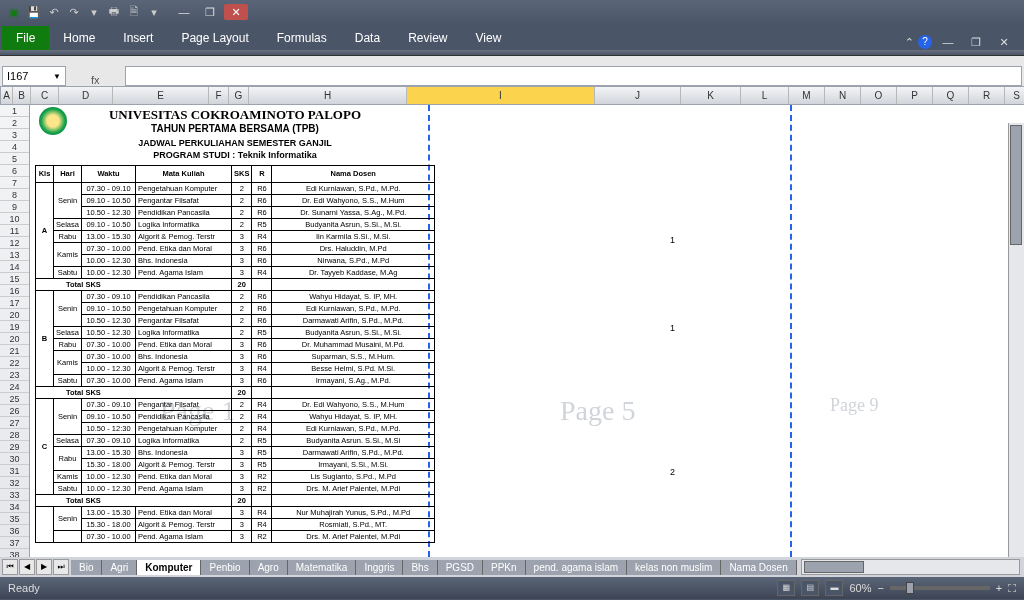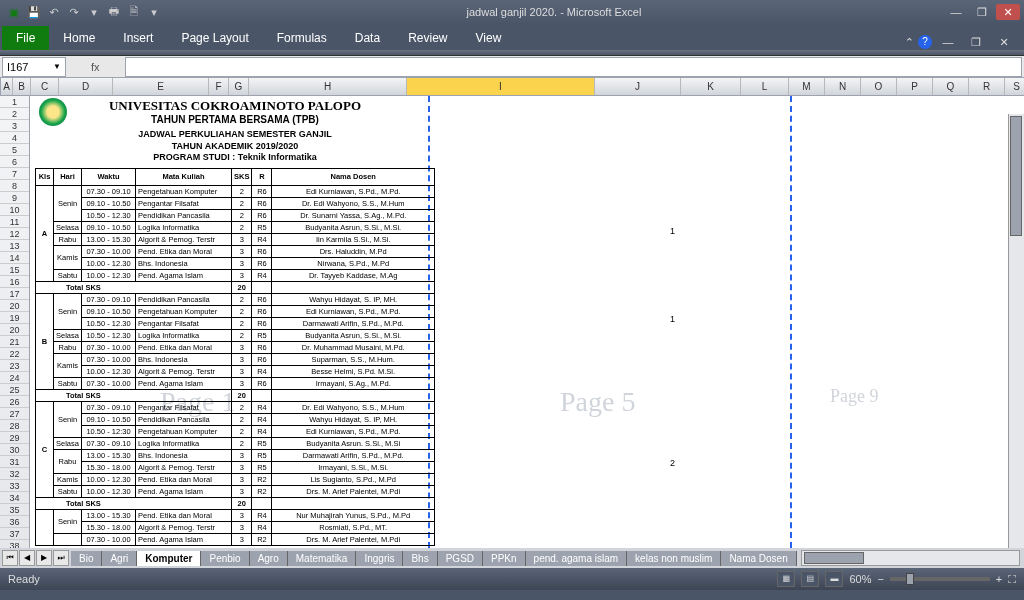--- a/index.html
+++ b/index.html
@@ -9,21 +9,21 @@
 .qat-ico{width:16px;height:16px;display:inline-flex;align-items:center;justify-content:center;color:#ccc;font-size:11px}
 .title-text{flex:1;text-align:center}
 .win-controls{display:flex;gap:2px;padding:0 4px}
 .win-btn{width:24px;height:16px;display:inline-flex;align-items:center;justify-content:center;color:#ddd;font-size:11px;cursor:pointer}
 .win-btn.close{background:#c0504d;color:#fff;border-radius:2px}
 .ribbon-tabs{height:26px;background:#4a5568;display:flex;align-items:flex-end;padding-left:2px}
 .file-tab{background:#107c10;color:#fff;padding:5px 14px;font-size:12px;cursor:pointer}
 .rtab{color:#ffffff;padding:5px 14px;font-size:12px;cursor:pointer}
 .help-area{margin-left:auto;display:flex;align-items:center;gap:4px;padding-right:8px;color:#ddd}
 .ribbon-collapsed{height:6px;background:linear-gradient(#6b7280,#4a5568);border-bottom:1px solid #333}
-.formula-bar{height:22px;background:#e8e8e8;display:flex;align-items:center;border-bottom:1px solid #9ca3af}
+.formula-bar{height:31px;background:#e8e8e8;display:flex;align-items:flex-end;border-bottom:1px solid #9ca3af}
 .name-box{width:64px;height:20px;background:#fff;border:1px solid #9ca3af;margin-left:2px;padding:1px 4px;font-size:11px;display:flex;align-items:center;justify-content:space-between}
 .fx-lbl{padding:0 25px;color:#555}
 .fx-input{flex:1;height:20px;background:#fff;border:1px solid #9ca3af;margin-right:2px}
 .sheet-area{position:relative;height:490px;background:#fff;overflow:hidden}
 .col-headers{display:flex;height:18px;background:linear-gradient(#f3f4f6,#d1d5db);border-bottom:1px solid #9ca3af;font-size:10px;color:#333}
 .corner{width:30px;border-right:1px solid #9ca3af;background:linear-gradient(#f3f4f6,#d1d5db)}
 .ch{border-right:1px solid #b8b8b8;text-align:center;line-height:18px}
 .ch.sel{background:#fcd34d}
 .row-area{display:flex;height:452px}
 .row-headers{width:30px;background:linear-gradient(#f3f4f6,#e5e7eb);border-right:1px solid #9ca3af;font-size:9px;color:#333}
@@ -66,21 +66,20 @@
   <div class="qat">
     <span class="qat-ico" style="color:#107c10">▣</span>
     <span class="qat-ico">💾</span>
     <span class="qat-ico">↶</span>
     <span class="qat-ico">↷</span>
     <span class="qat-ico">▾</span>
     <span class="qat-ico">🖶</span>
     <span class="qat-ico">🗎</span>
     <span class="qat-ico">▾</span>
   </div>
-  <div class="title-text">jadwal ganjil 2020.  -  Microsoft Excel</div>
   <div class="win-controls">
     <span class="win-btn">—</span>
     <span class="win-btn">❐</span>
     <span class="win-btn close">✕</span>
   </div>
 </div>
 
 <div class="ribbon-tabs">
   <div class="file-tab">File</div>
   <div class="rtab">Home</div>
@@ -188,21 +187,20 @@
         </div>
 
       <div class="doc">
         <div class="logo"></div>
         <div class="doc-hdr">
           <div class="univ">UNIVESITAS COKROAMINOTO PALOPO</div>
           <div class="sub">TAHUN PERTAMA BERSAMA (TPB)</div>
         </div>
         <div class="doc-info">
           <div>JADWAL PERKULIAHAN SEMESTER GANJIL</div>
-          <div>TAHUN AKADEMIK 2019/2020</div>
           <div>PROGRAM STUDI  :   Teknik Informatika</div>
         </div>
         <table class="sched" id="sched">
           <thead>
               <tr>
             <th style="width:18px">Kls</th>
             <th style="width:28px">Hari</th>
             <th style="width:54px">Waktu</th>
             <th style="width:96px">Mata Kuliah</th>
             <th style="width:20px">SKS</th>

